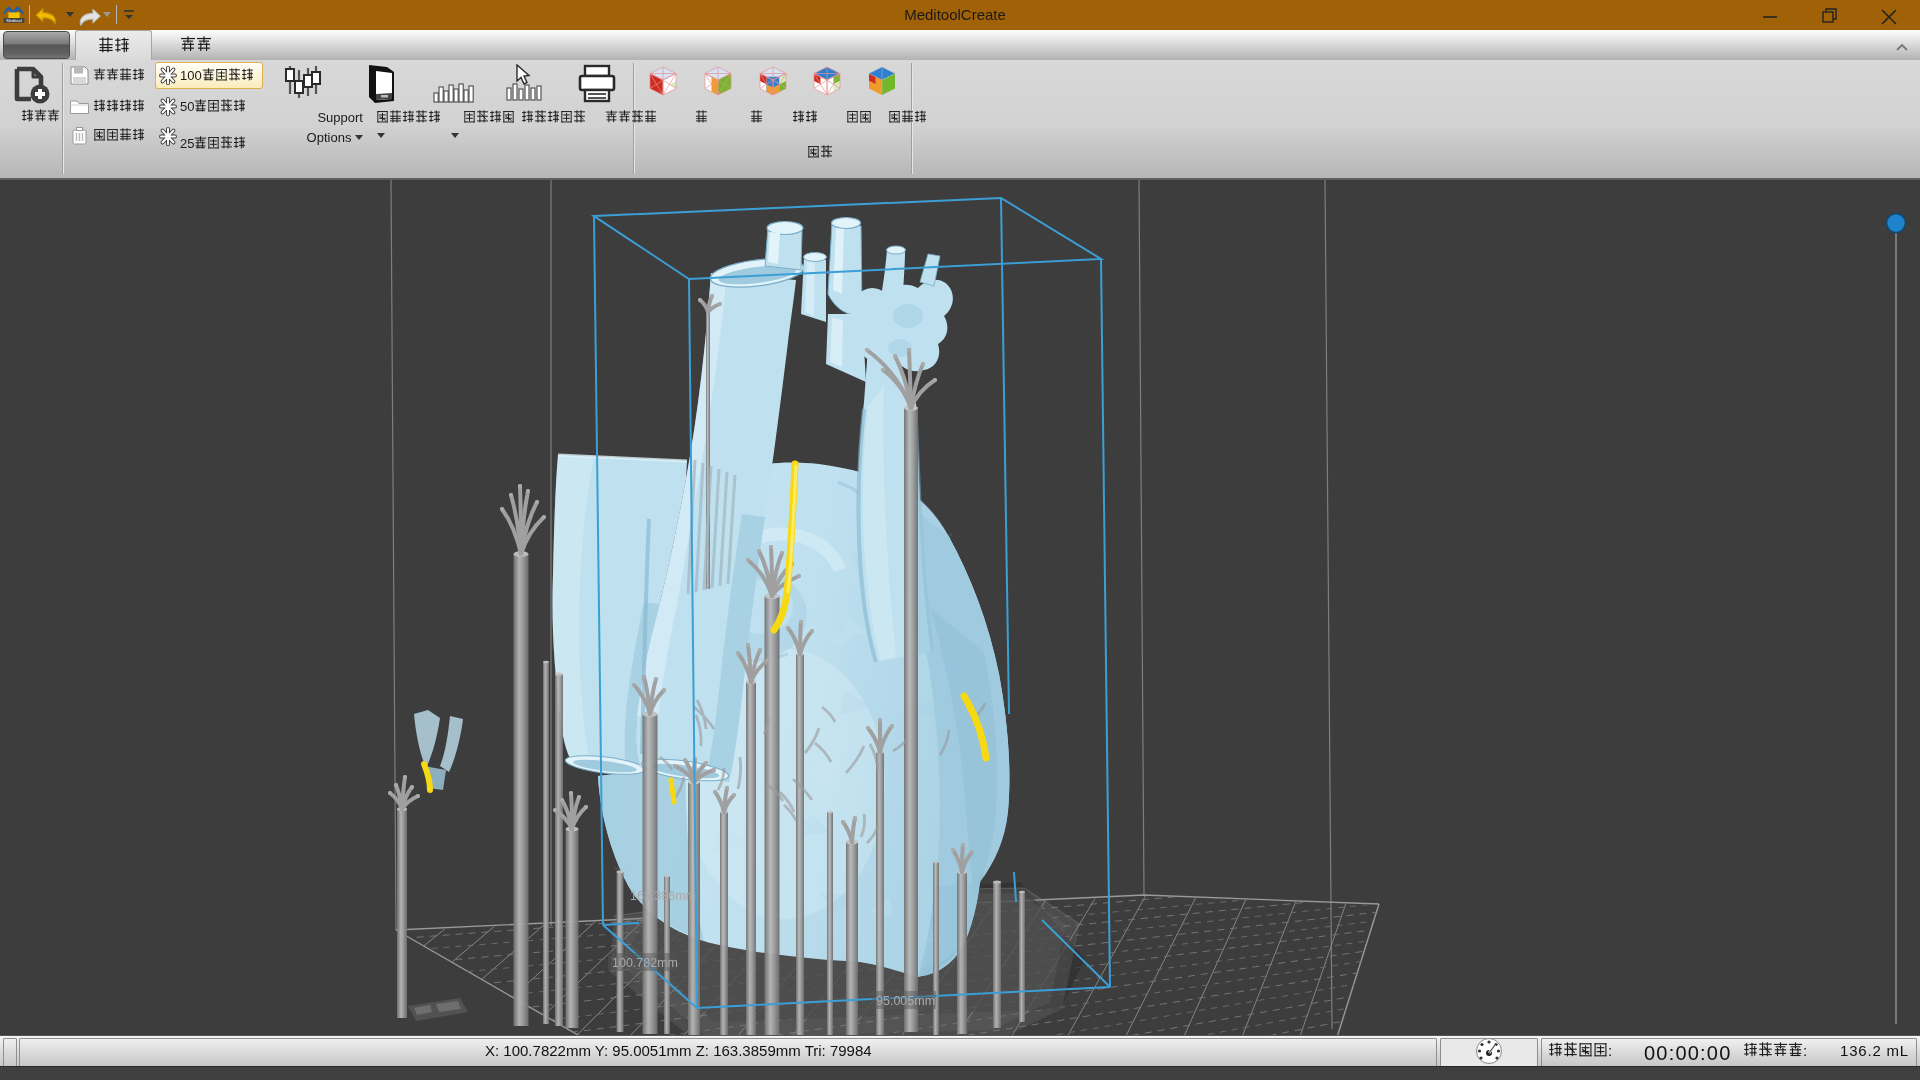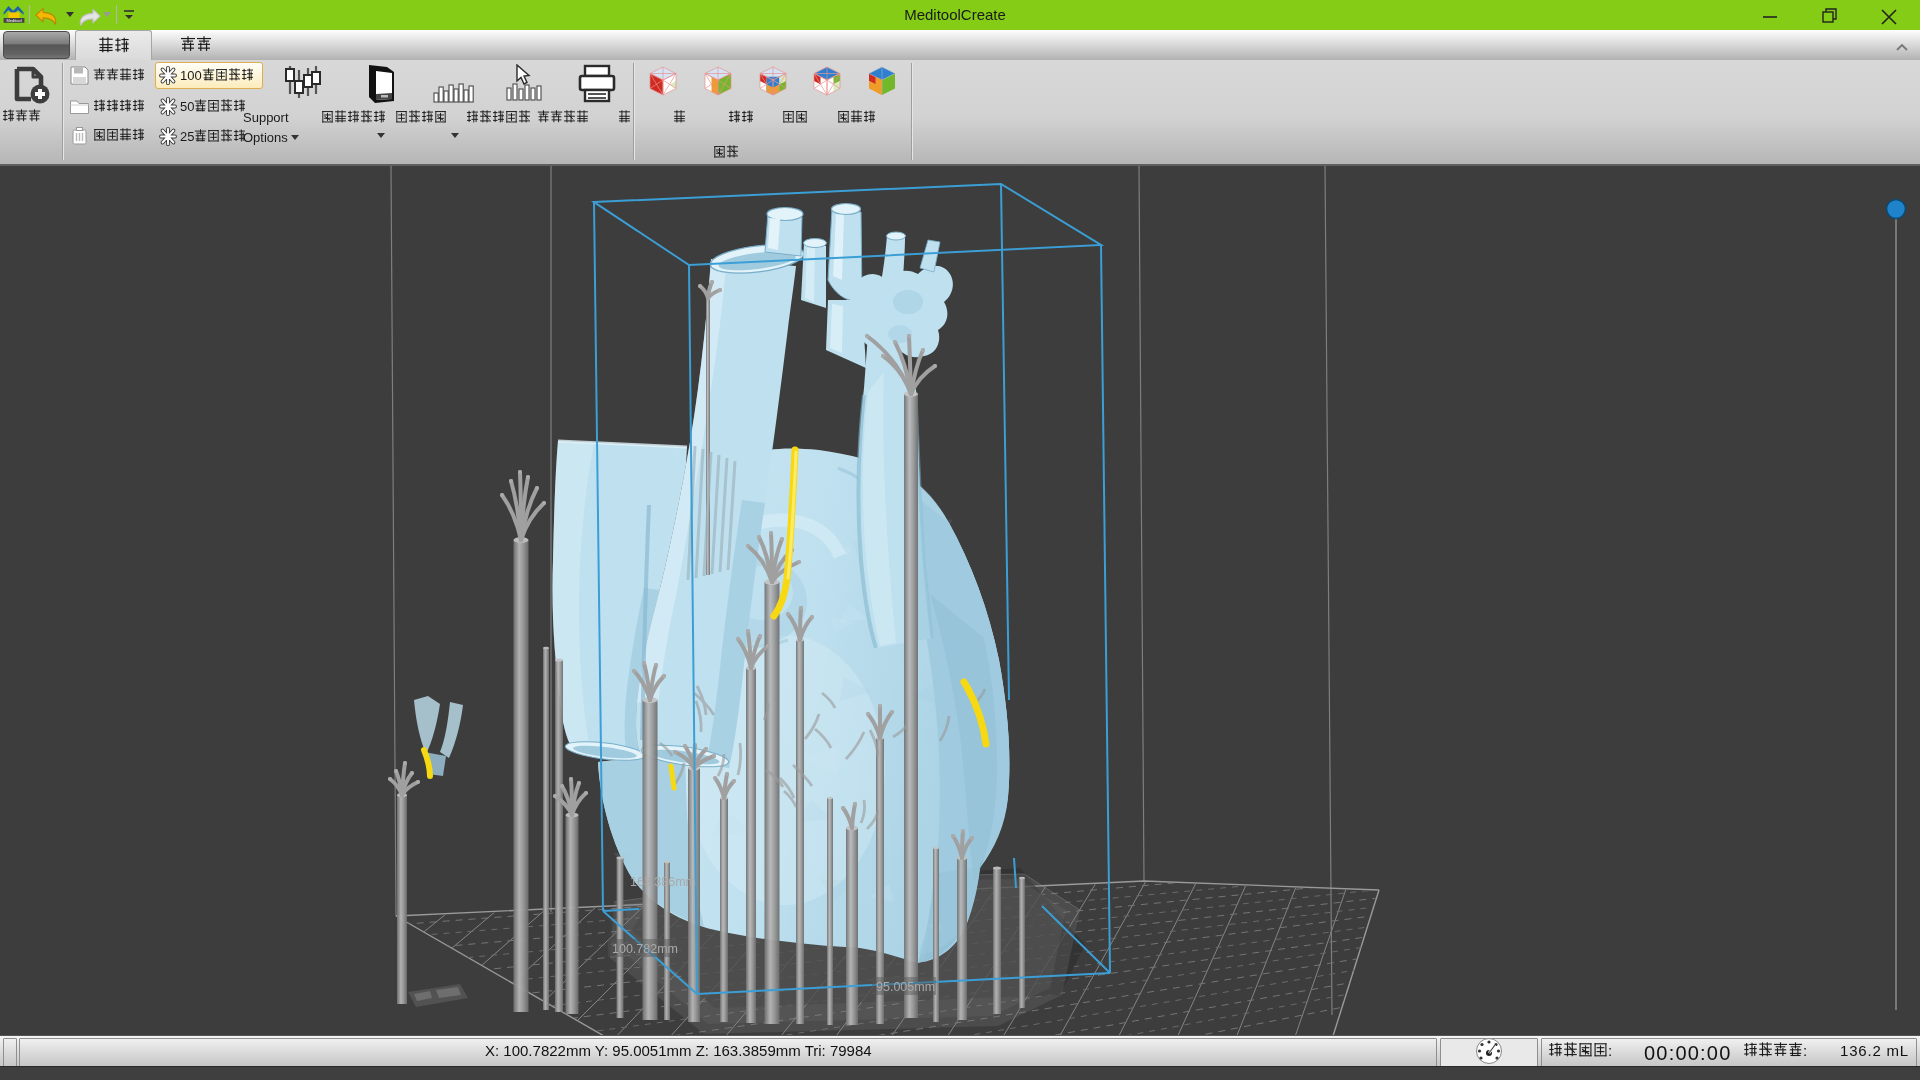--- a/index.html
+++ b/index.html
@@ -1,19 +1,19 @@
 <!DOCTYPE html>
 <html><head><meta charset="utf-8"><style>
 *{margin:0;padding:0;box-sizing:border-box}
 body{width:1920px;height:1080px;font-family:"Liberation Sans",sans-serif;overflow:hidden;background:#3d3d3d}
-.titlebar{position:relative;height:30px;background:#84cc16}
+.titlebar{position:relative;height:30px;background:#a16207}
 .tabrow{position:relative;height:30px;background:linear-gradient(#fefefe,#dcdcdc 45%,#b2b2b2)}
-.ribbon{position:relative;height:106px;background:linear-gradient(#d8d8d8,#d2d2d2 55%,#bcbcbc 90%,#b6b6b6);border-bottom:2px solid #5f5f5f}
+.ribbon{position:relative;height:120px;background:linear-gradient(#d8d8d8,#d2d2d2 55%,#bcbcbc 90%,#b6b6b6);border-bottom:2px solid #5f5f5f}
 .vsep{position:absolute;top:3px;bottom:4px;width:1px;background:#9e9e9e;box-shadow:1px 0 0 #e6e6e6}
-.biglbl{position:absolute;font-size:13px;color:#1a1a1a;text-align:left}
+.biglbl{position:absolute;font-size:13px;color:#1a1a1a;text-align:right}
 .small{position:absolute;font-size:13px;color:#1a1a1a;white-space:nowrap}
 .statusbar{position:absolute;left:0;right:0;top:1035px;height:44px;background:linear-gradient(#f5f5f5,#d9d9d9 40%,#b5b5b5);border-top:1px solid #555}
 .cell{position:absolute;top:2px;bottom:2px;border:1px solid #8f8f8f;border-radius:1px}
 .bstrip{position:absolute;left:0;right:0;top:1066px;height:14px;background:#3f3f3f;border-top:1px solid #2a2a2a}
 .wbtn{position:absolute;top:0;width:46px;height:30px}
 svg.cj{display:inline-block}
 </style></head><body>
 <div class="titlebar">
 <div style="position:absolute;left:2px;top:4px"><svg width="24" height="20" viewBox="0 0 30 24">
         <path d="M2,10 L8,2 L14,8 L20,2 L27,10 L27,13 L20,7 L14,13 L8,7 L2,13 Z" fill="#1a5fb0"></path>
@@ -393,21 +393,21 @@
         </g>
       </svg></div>
 <div style="position:absolute;left:158px;top:66px"><svg width="20" height="21" viewBox="0 0 20 21">
         <g stroke="#3a3a3a" stroke-width="3.8" stroke-linecap="round">
           <path d="M4.5,4.5 L15.5,16.5 M15.5,4.5 L4.5,16.5 M10,2.8 L10,18.2 M3,10.5 L17,10.5"></path>
         </g>
         <g stroke="#ffffff" stroke-width="1.9" stroke-linecap="round">
           <path d="M4.5,4.5 L15.5,16.5 M15.5,4.5 L4.5,16.5 M10,2.8 L10,18.2 M3,10.5 L17,10.5"></path>
         </g>
       </svg></div>
-<div class="small" style="left:180px;top:69px">25<svg class="cj" style="width:13px;height:13px;vertical-align:-0.08em" viewBox="0 0 100 100">
+<div class="small" style="left:180px;top:76px">25<svg class="cj" style="width:13px;height:13px;vertical-align:-0.08em" viewBox="0 0 100 100">
         <g stroke="#1a1a1a" stroke-width="7.4" stroke-linecap="square">
           <line x1="10" y1="16" x2="90" y2="16"></line>
           <line x1="50" y1="6" x2="50" y2="40"></line>
           <line x1="22" y1="32" x2="78" y2="32"></line>
           <line x1="16" y1="52" x2="84" y2="52"></line>
           <line x1="16" y1="76" x2="84" y2="76"></line>
           <line x1="30" y1="44" x2="30" y2="90"></line>
           <line x1="66" y1="44" x2="66" y2="90"></line>
           <line x1="20" y1="90" x2="80" y2="90"></line>
         </g>

